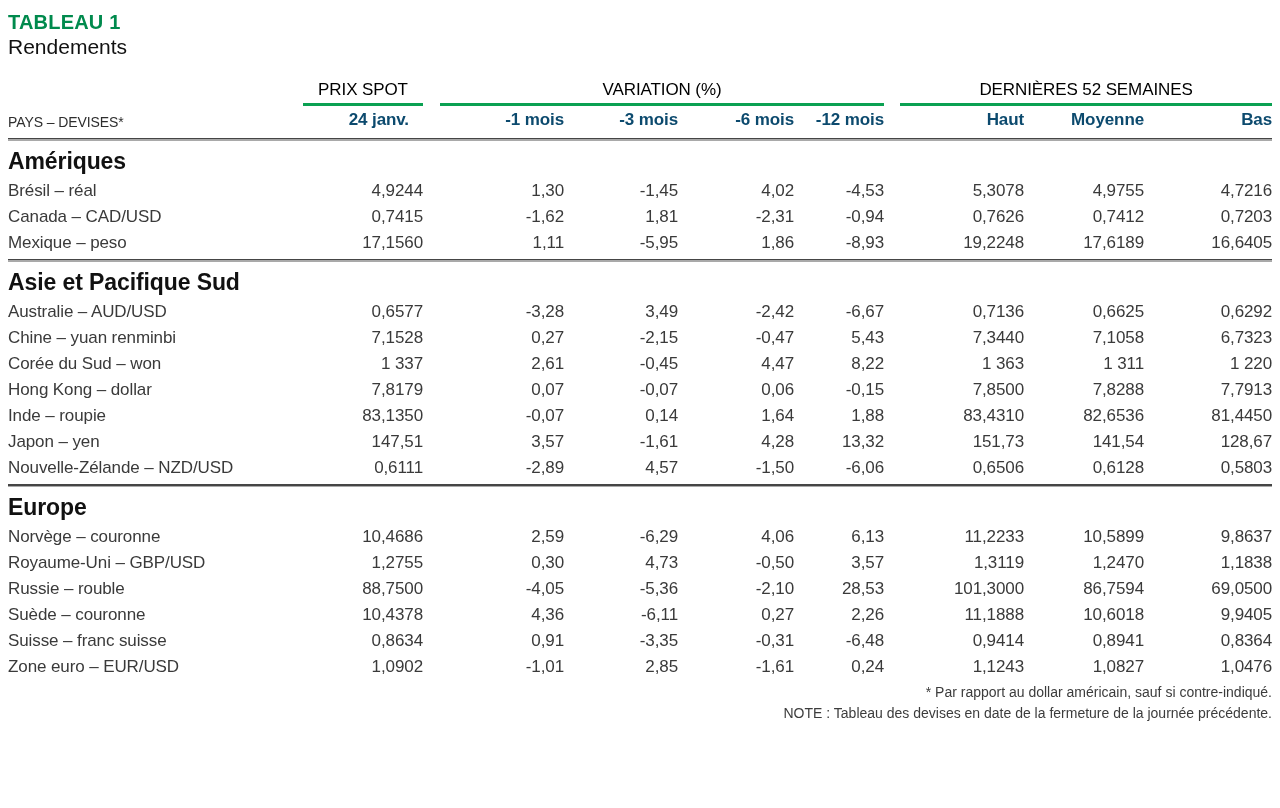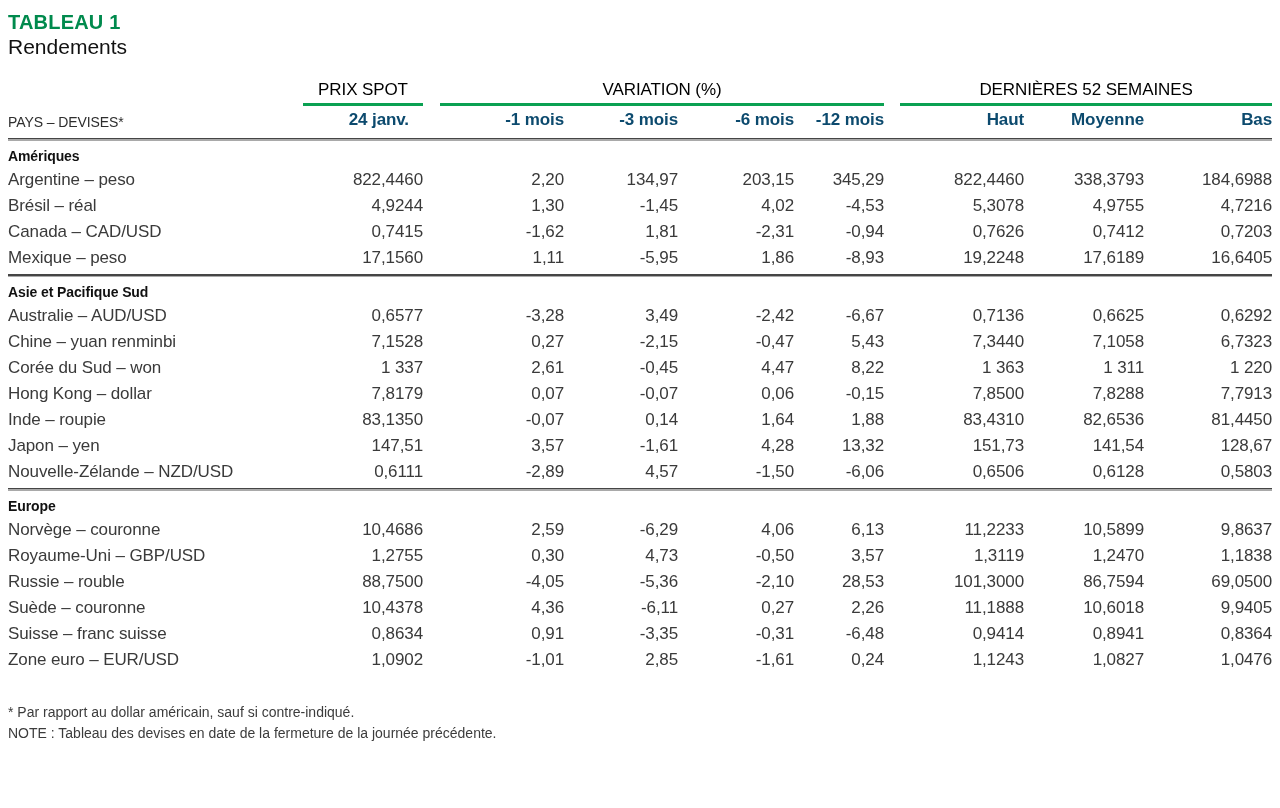--- a/index.html
+++ b/index.html
@@ -48,25 +48,25 @@
   }
   .pays-header{font-weight:normal;color:#2e2e2e;font-size:14px;}
   .spot-h{padding-right:14px;}
   
   .divider-row td{padding:3px 0;}
   .rule{
     height:3px;width:100%;
     background:linear-gradient(to bottom,#454545 0px,#454545 1.5px,#a9a9a9 1.5px,#a9a9a9 3px);
   }
   .section-name{
-    font-weight:bold;color:#111;font-size:14px;
+    font-weight:bold;color:#111;font-size:23px;
     padding:4px 0 3px 0;
   }
   tbody tr.data-row td{line-height:26px;height:26px;white-space:nowrap;}
-  .footnotes{margin-top:29px;font-size:14px;line-height:21px;color:#3c3c3c;}
+  .footnotes{margin-top:2px;font-size:14px;line-height:21px;color:#3c3c3c;text-align:right;}
 </style>
 </head>
 <body>
 
 <div class="page">
 
   <div class="table-number">TABLEAU 1</div>
   <div class="table-title">Rendements</div>
 
   <table>
@@ -109,33 +109,20 @@
     <tbody id="table-body">
         <tr class="divider-row">
           <td colspan="11">
             <div class="rule"></div>
           </td>
         </tr>
         <tr class="section-row">
           <td class="section-name" colspan="11">Amériques</td>
         </tr>
         <tr class="data-row">
-          <td class="c-lbl">Argentine – peso</td>
-          <td class="c-num">822,4460</td>
-          <td class="c-sp"></td>
-          <td class="c-num">2,20</td>
-          <td class="c-num">134,97</td>
-          <td class="c-num">203,15</td>
-          <td class="c-num">345,29</td>
-          <td class="c-sp"></td>
-          <td class="c-num">822,4460</td>
-          <td class="c-num">338,3793</td>
-          <td class="c-num">184,6988</td>
-        </tr>
-        <tr class="data-row">
           <td class="c-lbl">Brésil – réal</td>
           <td class="c-num">4,9244</td>
           <td class="c-sp"></td>
           <td class="c-num">1,30</td>
           <td class="c-num">-1,45</td>
           <td class="c-num">4,02</td>
           <td class="c-num">-4,53</td>
           <td class="c-sp"></td>
           <td class="c-num">5,3078</td>
           <td class="c-num">4,9755</td>

